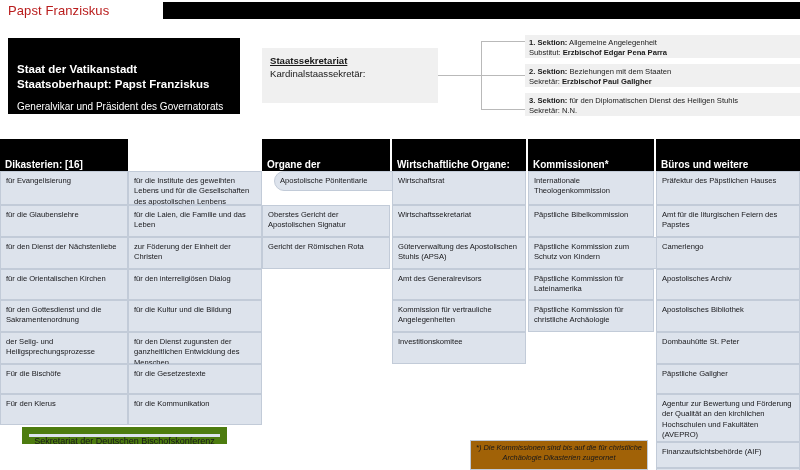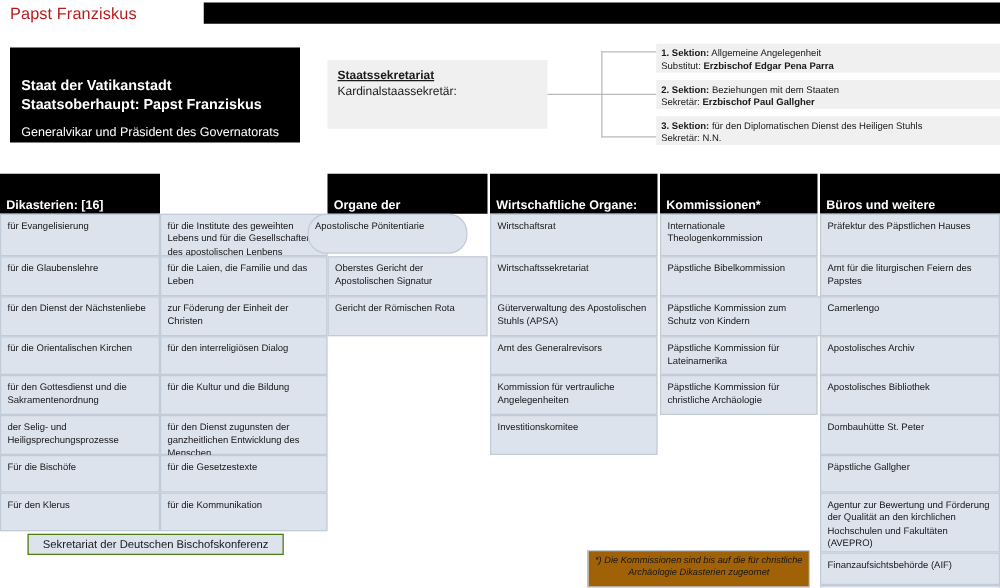--- a/index.html
+++ b/index.html
@@ -131,21 +131,21 @@
   }
 
   
   #bdk-box {
     position: absolute;
     left: 22px;
     top: 427px;
     width: 205px;
     height: 17px;
     background: #dde3ec;
-    border: 1px solid #4d7c0f;
+    border: 7px solid #4d7c0f;
     box-sizing: border-box;
     font-size: 9px;
     line-height: 15px;
     text-align: center;
     color: #17171a;
   }
   #footnote-box {
     position: absolute;
     left: 470px;
     top: 440px;
@@ -215,21 +215,21 @@
     <div class="cell" style="left: 0px; top: 364px; width: 128px; height: 30px;">Für die Bischöfe</div>
     <div class="cell" style="left: 0px; top: 394px; width: 128px; height: 31px;">Für den Klerus</div>
     <div class="cell" style="left: 128px; top: 171px; width: 134px; height: 34px;">für die Institute des geweihten Lebens und für die Gesellschaften des apostolischen Lenbens</div>
     <div class="cell" style="left: 128px; top: 205px; width: 134px; height: 32px;">für die Laien, die Familie und das Leben</div>
     <div class="cell" style="left: 128px; top: 237px; width: 134px; height: 32px;">zur Föderung der Einheit der Christen</div>
     <div class="cell" style="left: 128px; top: 269px; width: 134px; height: 31px;">für den interreligiösen Dialog</div>
     <div class="cell" style="left: 128px; top: 300px; width: 134px; height: 32px;">für die Kultur und die Bildung</div>
     <div class="cell" style="left: 128px; top: 332px; width: 134px; height: 32px;">für den Dienst zugunsten der ganzheitlichen Entwicklung des Menschen</div>
     <div class="cell" style="left: 128px; top: 364px; width: 134px; height: 30px;">für die Gesetzestexte</div>
     <div class="cell" style="left: 128px; top: 394px; width: 134px; height: 31px;">für die Kommunikation</div>
-    <div class="cell" style="left: 246px; top: 171px; width: 128px; height: 32px; border-radius: 15px;">Apostolische Pönitentiarie</div>
+    <div class="cell" style="left: 274px; top: 171px; width: 128px; height: 20px; border-radius: 15px;">Apostolische Pönitentiarie</div>
     <div class="cell" style="left: 262px; top: 205px; width: 128px; height: 32px;">Oberstes Gericht der Apostolischen Signatur</div>
     <div class="cell" style="left: 262px; top: 237px; width: 128px; height: 32px;">Gericht der Römischen Rota</div>
     <div class="cell" style="left: 392px; top: 171px; width: 134px; height: 34px;">Wirtschaftsrat</div>
     <div class="cell" style="left: 392px; top: 205px; width: 134px; height: 32px;">Wirtschaftssekretariat</div>
     <div class="cell" style="left: 392px; top: 237px; width: 134px; height: 32px;">Güterverwaltung des Apostolischen Stuhls (APSA)</div>
     <div class="cell" style="left: 392px; top: 269px; width: 134px; height: 31px;">Amt des Generalrevisors</div>
     <div class="cell" style="left: 392px; top: 300px; width: 134px; height: 32px;">Kommission für vertrauliche Angelegenheiten</div>
     <div class="cell" style="left: 392px; top: 332px; width: 134px; height: 32px;">Investitionskomitee</div>
     <div class="cell" style="left: 528px; top: 171px; width: 126px; height: 34px;">Internationale Theologenkommission</div>
     <div class="cell" style="left: 528px; top: 205px; width: 126px; height: 32px;">Päpstliche Bibelkommission</div>

